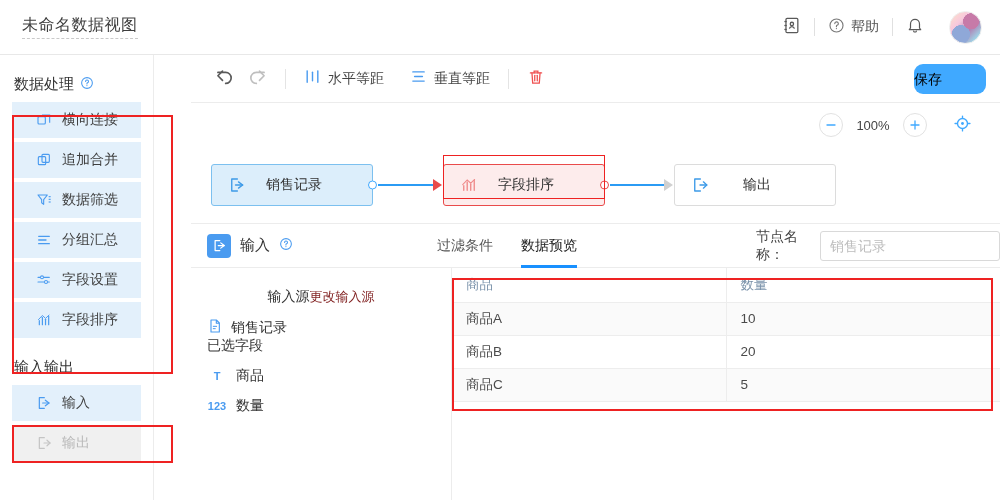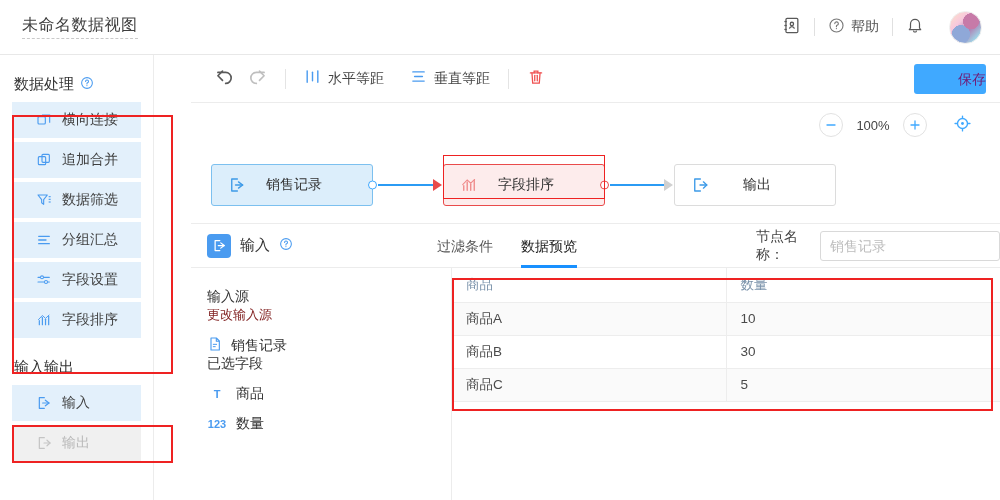--- a/index.html
+++ b/index.html
@@ -61,22 +61,22 @@
   .canvas-toolbar {
     position: relative; height: 48px; border-bottom: 1px solid #ececec;
     display: flex; align-items: center; padding: 0 18px;
   }
   .tool-btn { display: flex; align-items: center; cursor: pointer; padding: 4px 6px; color: #595959; }
   .tool-btn.dim { color: #bfbfbf; cursor: default; }
   .tool-label { font-size: 14px; color: #444; margin-left: 7px; }
   .tool-sep { width: 1px; height: 20px; background: #e4e4e4; margin: 0 12px; }
   .save-btn {
     position: absolute; right: 14px; top: 9px; width: 72px; height: 30px;
-    background: #40a9ff; color: #701a75; font-size: 14px; border: none; border-radius: 3px;
-    cursor: pointer; line-height: 30px; text-align: right;
+    background: #40a9ff; color: #000000; font-size: 14px; border: none; border-radius: 9px;
+    cursor: pointer; line-height: 30px; text-align: left;
   }
 
   .zoombar {
     position: relative; height: 44px; display: flex; align-items: center;
     justify-content: flex-end; padding-right: 28px; gap: 0;
   }
   .zcircle {
     width: 24px; height: 24px; border-radius: 50%; border: 1px solid #e2e2e2;
     display: flex; align-items: center; justify-content: center; cursor: pointer; color: #40a9ff;
   }
@@ -108,35 +108,35 @@
   
   .panel { position: absolute; left: 0; top: 168px; width: 809px; height: 277px; border-top: 1px solid #ececec; background: #fff; }
   .panel-head { position: relative; height: 44px; border-bottom: 1px solid #ececec; display: flex; align-items: center; }
   .panel-head-left { display: flex; align-items: center; margin-left: 16px; gap: 9px; }
   .panel-icon-sq {
     width: 24px; height: 24px; border-radius: 4px; background: #4a9bf0;
     display: flex; align-items: center; justify-content: center;
   }
   .panel-title { font-size: 15px; color: #333; }
   .tabs { position: absolute; left: 246px; top: 0; display: flex; height: 44px; align-items: center; gap: 28px; }
-  .tab { font-size: 14px; color: #555; height: 44px; line-height: 44px; cursor: pointer; position: relative; }
+  .tab { font-size: 14px; color: #555; height: 44px; line-height: 44px; cursor: pointer; position: relative; font-family: Liberation Mono, monospace; }
   .tab.active { color: #222; }
   .tab.active::after { content: ""; position: absolute; left: 0; right: 0; bottom: 0; height: 3px; background: #1890ff; }
   .nodename { position: absolute; right: 0px; top: 0; height: 44px; display: flex; align-items: center; }
   .nodename-label { font-size: 14px; color: #444; }
   .nodename-input {
     width: 180px; height: 30px; border: 1px solid #d9d9d9; border-radius: 3px;
     padding: 0 9px; font-size: 14px; color: #333; font-family: inherit; outline: none;
     margin-left: 4px;
   }
   .nodename-input::placeholder { color: #bdbdbd; }
 
   .panel-body { display: flex; height: 232px; }
   .cfg { width: 261px; padding: 20px 16px 0 16px; border-right: 1px solid #ececec; position: relative; }
-  .cfg-row { display: flex; align-items: baseline; justify-content: center; flex-direction: column; }
+  .cfg-row { display: flex; align-items: baseline; justify-content: center; }
   .cfg-label { font-size: 14px; color: #333; }
   .cfg-link { font-size: 13px; color: #7f1d1d; cursor: pointer; }
   .cfg-value { display: flex; align-items: center; gap: 8px; margin-top: 12px; font-size: 14px; color: #333; }
   .cfg-sub { font-size: 14px; color: #333; }
   .field-row { display: flex; align-items: center; gap: 9px; margin-top: 12px; font-size: 14px; color: #333; }
   .ftype { width: 20px; text-align: center; color: #4a9bf0; font-size: 11px; font-weight: bold; font-family: "Liberation Sans", sans-serif; }
 
   
   .tablewrap { flex: 1; position: relative; }
   table.preview { width: 100%; border-collapse: collapse; table-layout: fixed; }
@@ -506,21 +506,21 @@
                 <th>数量</th>
               </tr>
             </thead>
             <tbody>
               <tr>
                 <td>商品A</td>
                 <td class="num">10</td>
               </tr>
               <tr>
                 <td>商品B</td>
-                <td class="num">30</td>
+                <td class="num">20</td>
               </tr>
               <tr>
                 <td>商品C</td>
                 <td class="num">5</td>
               </tr>
             </tbody>
           </table>
         </div>
       </div>
     </div>

